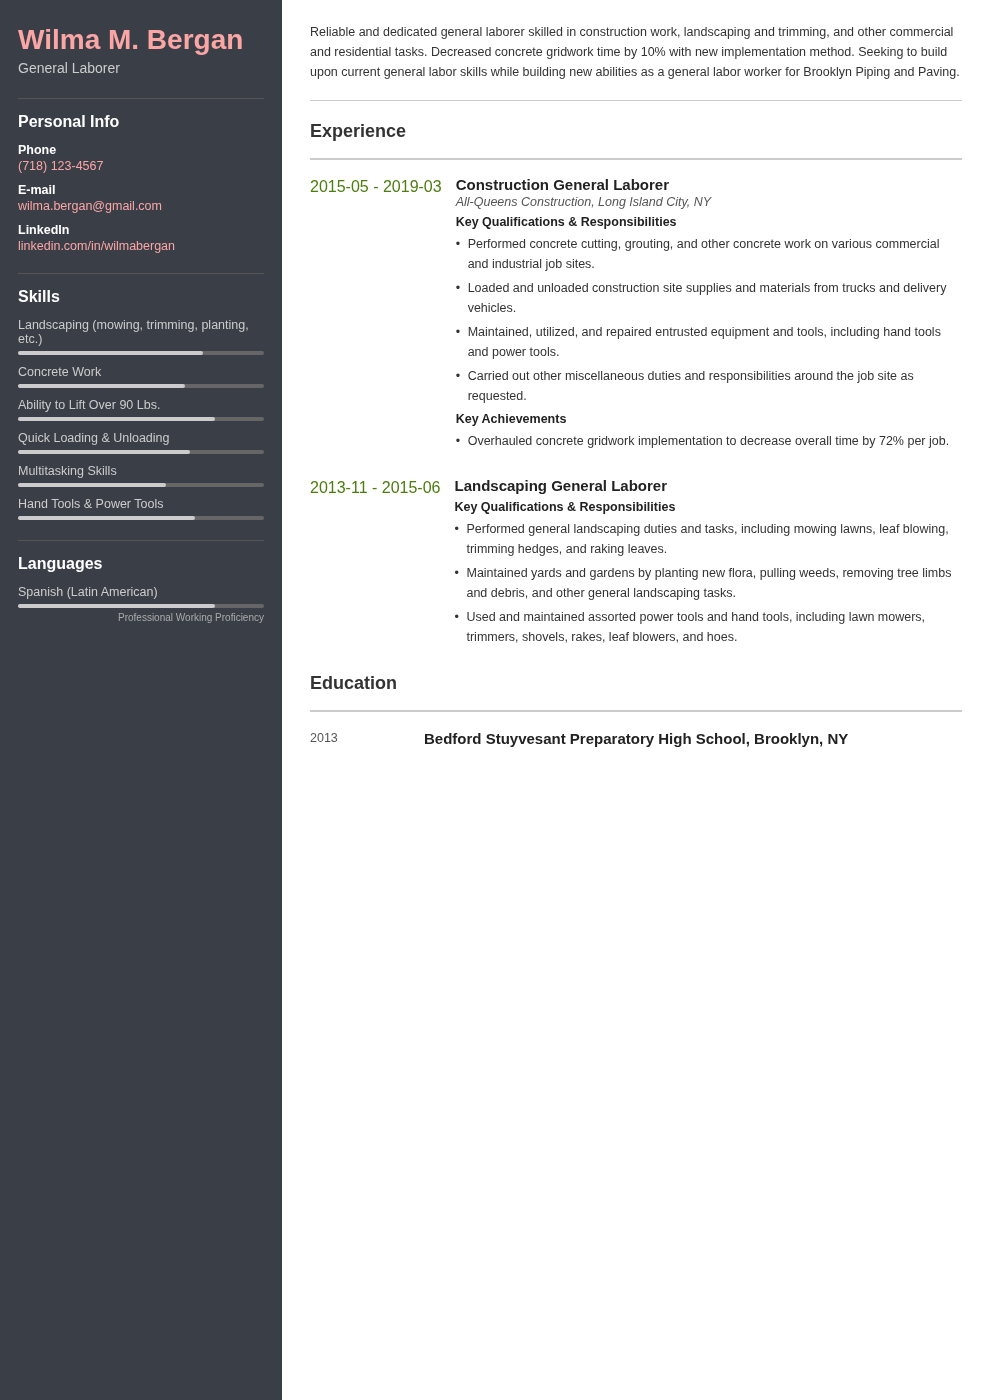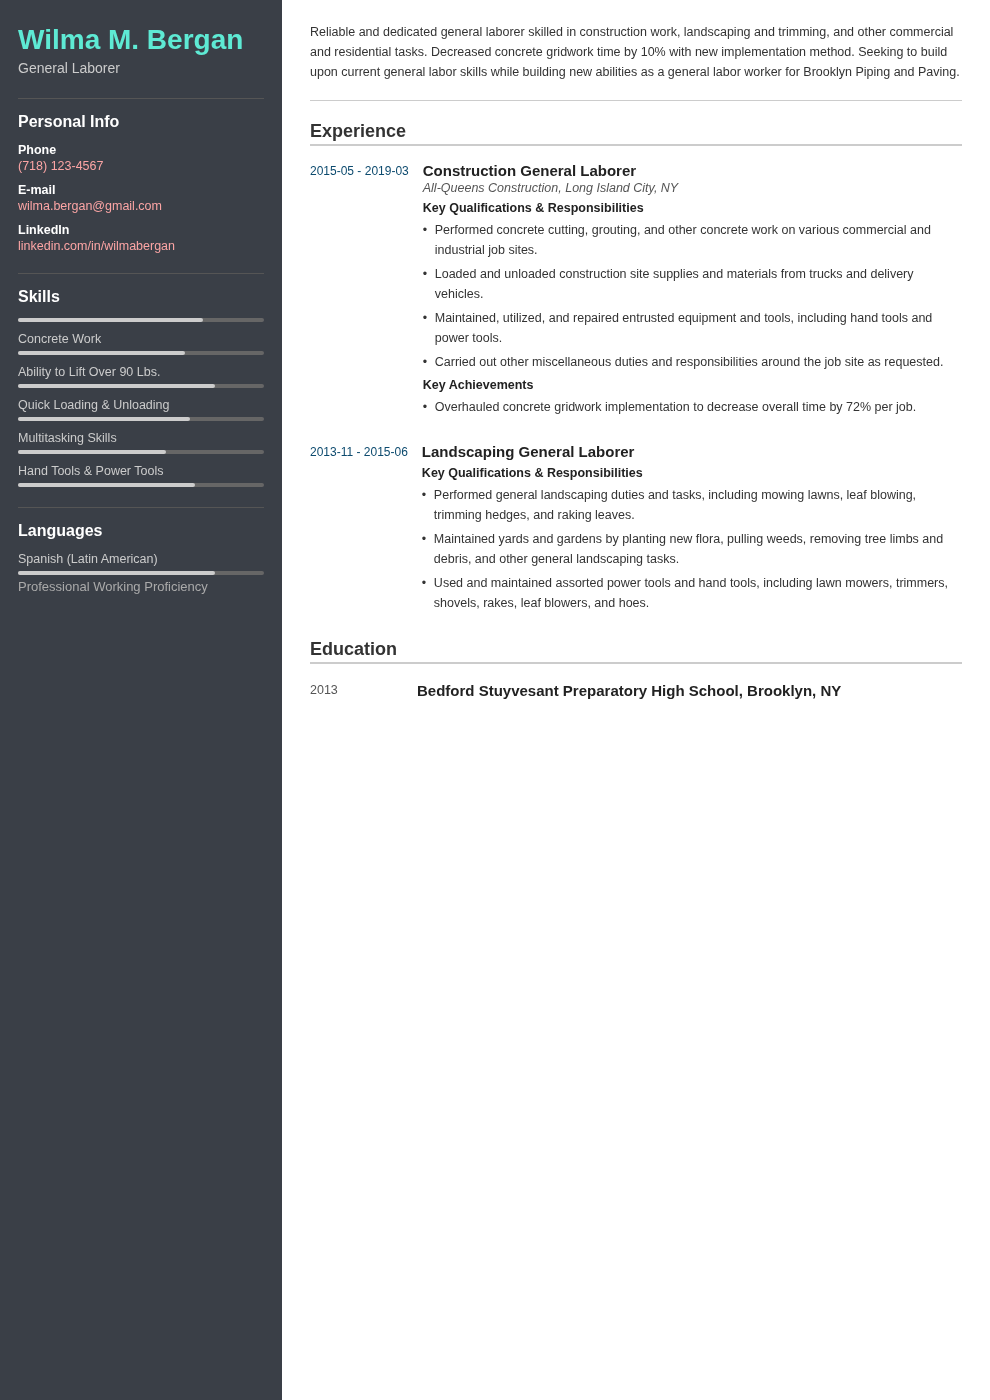--- a/index.html
+++ b/index.html
@@ -20,21 +20,21 @@
       color: #fff;
       padding: 24px 18px 24px 18px;
       min-height: 1400px;
     }
 
     .sidebar-name {
       font-size: 28px;
       font-weight: 900;
       line-height: 1.15;
       margin-bottom: 4px;
-      color: #5eead4;
+      color: #fca5a5;
     }
 
     .sidebar-title {
       font-size: 14px;
       color: #ccc;
       margin-bottom: 22px;
     }
 
     .sidebar-section-title {
       font-size: 16px;
@@ -104,23 +104,23 @@
       margin-bottom: 4px;
     }
 
     .lang-bar-fill {
       height: 4px;
       background: #ccc;
       border-radius: 2px;
     }
 
     .lang-proficiency {
-      font-size: 13px;
+      font-size: 10px;
       color: #aaa;
-      text-align: left;
+      text-align: right;
       display: block;
     }
 
     
     .main {
       flex: 1;
       padding: 22px 28px 28px 28px;
       background: #fff;
       color: #222;
     }
@@ -130,38 +130,38 @@
       line-height: 1.6;
       color: #333;
       margin-bottom: 18px;
     }
 
     .section-title {
       font-size: 18px;
       font-weight: 700;
       color: #333;
       border-bottom: 2px solid #ccc;
-      padding-bottom: 2px;
+      padding-bottom: 16px;
       margin-bottom: 16px;
     }
 
     .experience-block {
       margin-bottom: 22px;
     }
 
     .exp-row {
       display: flex;
       gap: 14px;
       margin-bottom: 6px;
     }
 
     .exp-date {
       min-width: 88px;
-      font-size: 12px;
-      color: #0c4a6e;
+      font-size: 16px;
+      color: #4d7c0f;
       padding-top: 2px;
     }
 
     .exp-content {
       flex: 1;
     }
 
     .exp-job-title {
       font-size: 15px;
       font-weight: 700;
@@ -200,21 +200,21 @@
     }
 
     .exp-bullets li::before {
       content: '•';
       position: absolute;
       left: 0;
     }
 
     .edu-block {
       display: flex;
-      gap: 19px;
+      gap: 26px;
       margin-bottom: 12px;
     }
 
     .edu-date {
       min-width: 88px;
       font-size: 12.5px;
       color: #555;
       padding-top: 3px;
     }
 
@@ -252,20 +252,21 @@
 
     <div class="info-label">LinkedIn</div>
     <div class="info-value">linkedin.com/in/wilmabergan</div>
   </div>
 
   <hr class="sidebar-divider">
 
   <div class="sidebar-section">
     <div class="sidebar-section-title">Skills</div>
     <div id="skills-container">
+        <div class="skill-name">Landscaping (mowing, trimming, planting, etc.)</div>
         <div class="skill-bar-bg">
           <div class="skill-bar-fill" style="width: 75%;"></div>
         </div>
         <div class="skill-name">Concrete Work</div>
         <div class="skill-bar-bg">
           <div class="skill-bar-fill" style="width: 68%;"></div>
         </div>
         <div class="skill-name">Ability to Lift Over 90 Lbs.</div>
         <div class="skill-bar-bg">
           <div class="skill-bar-fill" style="width: 80%;"></div>

